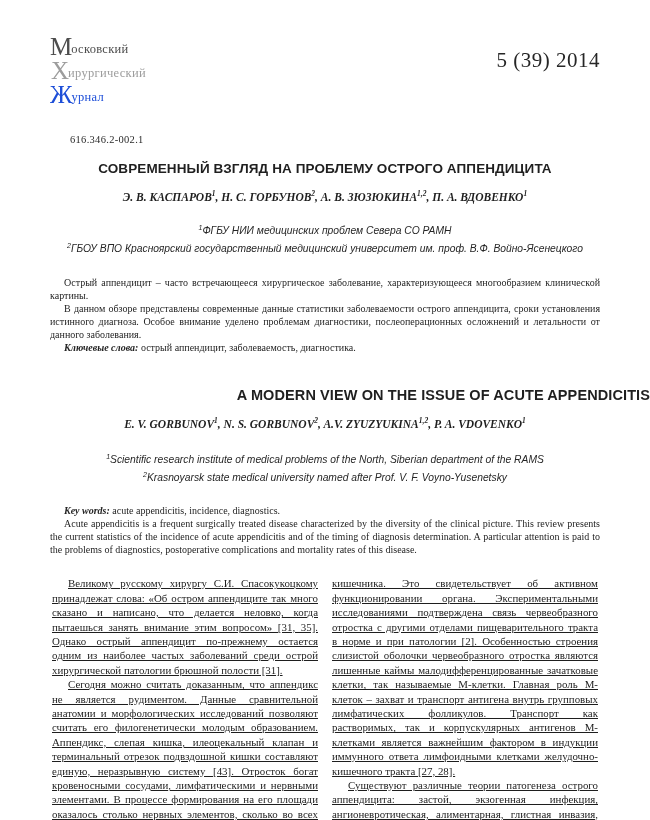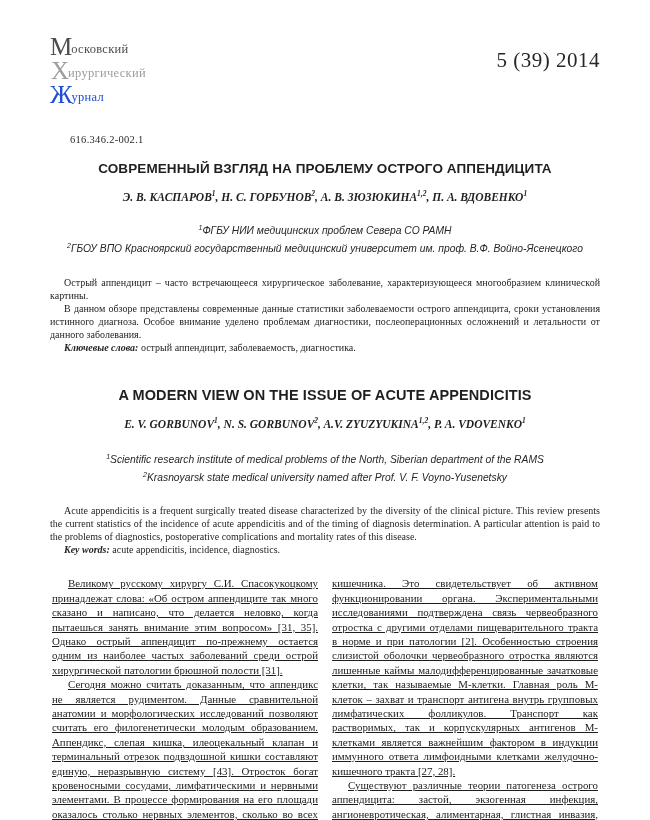--- a/index.html
+++ b/index.html
@@ -27,21 +27,21 @@
   
   .title-ru{margin-top:16px;text-align:center;font-family:"Liberation Sans",sans-serif;font-weight:bold;font-size:13.5px;letter-spacing:0.1px;color:#1f1f1f;}
   .authors{margin-top:13px;text-align:center;font-family:"Liberation Serif",serif;font-style:italic;font-weight:bold;font-size:11.5px;color:#1f1f1f;}
   .authors sup{font-size:7.5px;}
   .affil{margin-top:17px;text-align:center;font-family:"Liberation Sans",sans-serif;font-style:italic;font-size:10.3px;line-height:15px;color:#262626;}
   .affil sup{font-size:7px;}
   .abstract{margin:19px 50px 0 50px;font-size:10px;line-height:13px;text-align:justify;color:#242424;}
   .abstract p{margin:0;text-indent:14px;}
   .kw-label{font-weight:bold;font-style:italic;}
   
-  .title-en{margin-top:33px;text-align:center;font-family:"Liberation Sans",sans-serif;font-weight:bold;font-size:14.5px;letter-spacing:0.1px;color:#1f1f1f;}
+  .title-en{margin-top:33px;text-align:right;font-family:"Liberation Sans",sans-serif;font-weight:bold;font-size:14.5px;letter-spacing:0.1px;color:#1f1f1f;}
   .affil-en{margin-top:19px;}
   
   .columns{display:flex;gap:14px;margin:20px 52px 0 52px;font-size:10.9px;line-height:14.4px;text-align:justify;color:#1e1e1e;}
   .col{flex:1;min-width:0;hyphens:auto;-webkit-hyphens:auto;}
   .col p{margin:0;text-indent:16px;text-decoration:underline;}
   .col p.no-indent{text-indent:0;}
   
   .footer{position:absolute;left:52px;right:50px;top:756px;border-top:2px solid #1c1c1c;}
   .page-num{text-align:center;font-family:"Liberation Sans",sans-serif;font-size:14px;color:#2a2a2a;padding-top:5px;letter-spacing:0.5px;}
 </style>
@@ -83,22 +83,22 @@
   <div class="authors">
     <span><span>E. V. GORBUNOV</span><sup>1</sup><span>, </span></span><span><span>N. S. GORBUNOV</span><sup>2</sup><span>, </span></span><span><span>A.V. ZYUZYUKINA</span><sup>1,2</sup><span>, </span></span><span><span>P. A. VDOVENKO</span><sup>1</sup><span></span></span>
   </div>
 
   <div class="affil affil-en">
     <div><sup>1</sup><span>Scientific research institute of medical problems of the North, Siberian department of the RAMS</span></div>
     <div><sup>2</sup><span>Krasnoyarsk state medical university named after Prof. V. F. Voyno-Yusenetsky</span></div>
   </div>
 
   <div class="abstract">
+    <p><span class="kw-label">Key words:</span><span> acute appendicitis, incidence, diagnostics.</span></p>
     <p>Acute appendicitis is a frequent surgically treated disease characterized by the diversity of the clinical picture. This review presents the current statistics of the incidence of acute appendicitis and of the timing of diagnosis determination. A particular attention is paid to the problems of diagnostics, postoperative complications and mortality rates of this disease.</p>
-    <p><span class="kw-label">Key words:</span><span> acute appendicitis, incidence, diagnostics.</span></p>
   </div>
 
   <div class="columns">
     <div class="col" lang="ru">
       <p>Великому русскому хирургу С.И. Спасокукоцкому принадлежат слова: «Об остром аппендиците так много сказано и написано, что делается неловко, когда пытаешься занять внимание этим вопросом» [31, 35]. Однако острый аппендицит по-прежнему остается одним из наиболее частых заболеваний среди острой хирургической патологии брюшной полости [31].</p>
       <p>Сегодня можно считать доказанным, что аппендикс не является рудиментом. Данные сравнительной анатомии и морфологических исследований позволяют считать его филогенетически молодым образованием. Аппендикс, слепая кишка, илеоцекальный клапан и терминальный отрезок подвздошной кишки составляют единую, неразрывную систему [43]. Отросток богат кровеносными сосудами, лимфатическими и нервными элементами. В процессе формирования на его площади оказалось столько нервных элементов, сколько во всех остальных отделах</p>
     </div>
     <div class="col" lang="ru">
       <p class="no-indent">кишечника. Это свидетельствует об активном функционировании органа. Экспериментальными исследованиями подтверждена связь червеобразного отростка с другими отделами пищеварительного тракта в норме и при патологии [2]. Особенностью строения слизистой оболочки червеобразного отростка являются лишенные каймы малодифференцированные зачатковые клетки, так называемые М-клетки. Главная роль М-клеток – захват и транспорт антигена внутрь групповых лимфатических фолликулов. Транспорт как растворимых, так и корпускулярных антигенов М-клетками является важнейшим фактором в индукции иммунного ответа лимфоидными клетками желудочно-кишечного тракта [27, 28].</p>
       <p>Существуют различные теории патогенеза острого аппендицита: застой, экзогенная инфекция, ангионевротическая, алиментарная, глистная инвазия, инородные тела, кортико-висцеральная [15, 27].</p>

